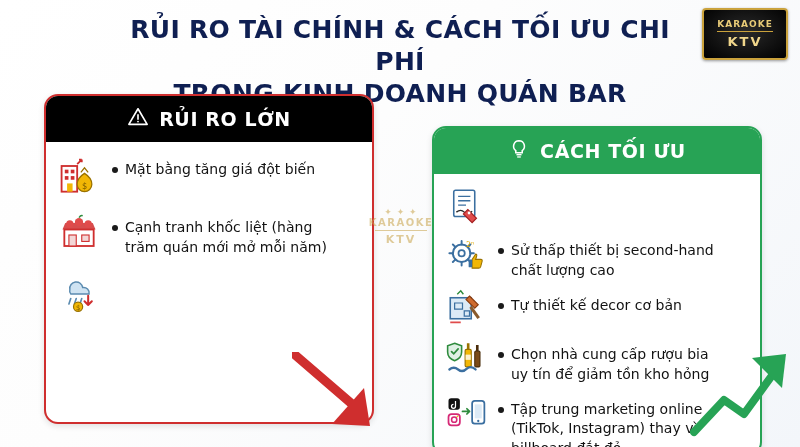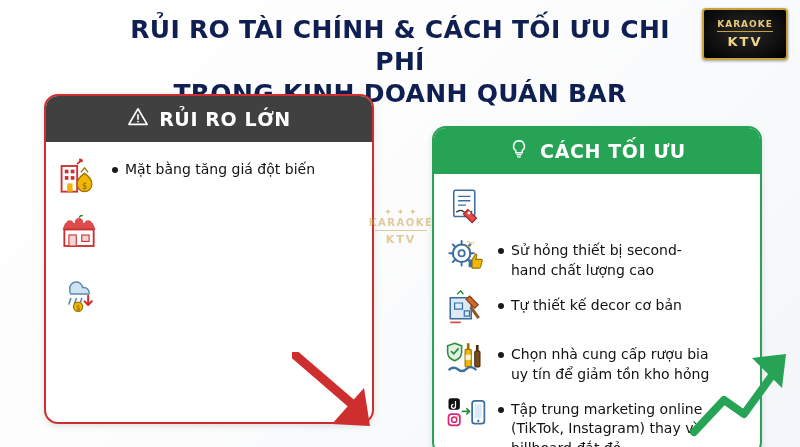--- a/index.html
+++ b/index.html
@@ -62,21 +62,21 @@
     overflow: hidden;
   }
   .panel.left { left: 44px; border-color: #cf2e2e; }
   .panel.right { left: 432px; border-color: #27a355; margin-top: 32px; }
 
   .panel-head {
     height: 46px;
     display: flex; align-items: center; justify-content: center; gap: 10px;
     color: #fff;
   }
-  .panel.left .panel-head { background: #404040; }
+  .panel.left .panel-head { background: #000000; }
   .panel.right .panel-head { background: #27a355; }
   .panel-head-title {
     font-size: 19px; font-weight: bold; letter-spacing: .6px;
   }
 
   .panel-body { padding: 12px 12px 8px 10px; }
 
   .row {
     display: flex; align-items: flex-start; gap: 10px;
     margin-bottom: 12px;
@@ -173,20 +173,24 @@
             <path d="M6 18 h36 l-3 -7 h-30 z" fill="#cf2e2e" opacity=".85"></path>
             <rect x="8" y="18" width="32" height="18" fill="none" stroke="#cf2e2e" stroke-width="2"></rect>
             <rect x="13" y="24" width="8" height="12" fill="#f3d7d7" stroke="#cf2e2e" stroke-width="1.2"></rect>
             <rect x="27" y="24" width="8" height="7" fill="#f3d7d7" stroke="#cf2e2e" stroke-width="1.2"></rect>
             <circle cx="14" cy="12" r="4" fill="#e04b4b"></circle>
             <circle cx="24" cy="10" r="4.5" fill="#e04b4b"></circle>
             <circle cx="34" cy="12" r="4" fill="#e04b4b"></circle>
             <path d="M24 5 q2 -3 4 -2" stroke="#2e8b3d" stroke-width="1.6" fill="none"></path>
           </svg>
         </span>
+        <span class="bullet-wrap">
+          <span class="dot"></span>
+          <span class="row-text">Cạnh tranh khốc liệt (hàng trăm quán mới mở mỗi năm)</span>
+        </span>
       </div>
 
       <div class="row">
         <span class="ico">
           <svg width="44" height="44" viewBox="0 0 48 48">
             <path d="M14 20 a7 7 0 0 1 14 -2 a6 6 0 0 1 7 7 h-20 a6 6 0 0 1 -1 -5z" fill="#cfe3f2" stroke="#5b8bb0" stroke-width="1.6"></path>
             <path d="M15 30 l-2 6 M21 30 l-2 6 M27 30 l-2 6" stroke="#5b8bb0" stroke-width="1.8" stroke-linecap="round"></path>
             <path d="M34 27 v10 m-4 -4 l4 4 l4 -4" stroke="#cf2e2e" stroke-width="2.2" fill="none" stroke-linecap="round" stroke-linejoin="round"></path>
             <circle cx="23" cy="39" r="5" fill="#f2b705" stroke="#9a7200" stroke-width="1.3"></circle>
             <text x="23" y="42.5" font-size="7.5" text-anchor="middle" fill="#7a5a00" font-family="DejaVu Sans">$</text>
@@ -229,21 +233,21 @@
             <circle cx="19" cy="22" r="10" fill="none" stroke="#3b6fa0" stroke-width="2.4"></circle>
             <circle cx="19" cy="22" r="3.6" fill="none" stroke="#3b6fa0" stroke-width="2"></circle>
             <path d="M19 8 v4 M19 32 v4 M5 22 h4 M29 22 h4 M9 12 l3 3 M26 29 l3 3 M29 12 l-3 3 M12 29 l-3 3" stroke="#3b6fa0" stroke-width="2.2" stroke-linecap="round"></path>
             <text x="24" y="15" font-size="9" fill="#e0a800" font-family="DejaVu Sans">2ⁿ</text>
             <path d="M31 36 v-7 l4 -6 q2 0 1 3 l-1 3 h6 q2 0 1.4 2.2 l-1.6 6 q-.5 1.8 -2.4 1.8 h-7.4z" fill="#f2b705" stroke="#9a7200" stroke-width="1.2"></path>
             <rect x="27" y="29" width="4" height="9" rx="1" fill="#3b6fa0"></rect>
           </svg>
         </span>
         <span class="bullet-wrap">
           <span class="dot"></span>
-          <span class="row-text">Sử hỏng thiết bị second-hand chất lượng cao</span>
+          <span class="row-text">Sử thấp thiết bị second-hand chất lượng cao</span>
         </span>
       </div>
 
       <div class="row">
         <span class="ico">
           <svg width="42" height="42" viewBox="0 0 48 48">
             <rect x="6" y="10" width="24" height="24" fill="#dceaf6" stroke="#3b6fa0" stroke-width="1.8"></rect>
             <path d="M11 16 h9 v7 h-9z M22 25 h6 v6 h-6z" fill="none" stroke="#3b6fa0" stroke-width="1.4"></path>
             <path d="M28 8 l10 10 l-4 4 l-10 -10z" fill="#cf6b2e" stroke="#8a3d10" stroke-width="1.3"></path>
             <rect x="30" y="20" width="3.5" height="16" transform="rotate(-35 31 24)" fill="#8a5a2b"></rect>

